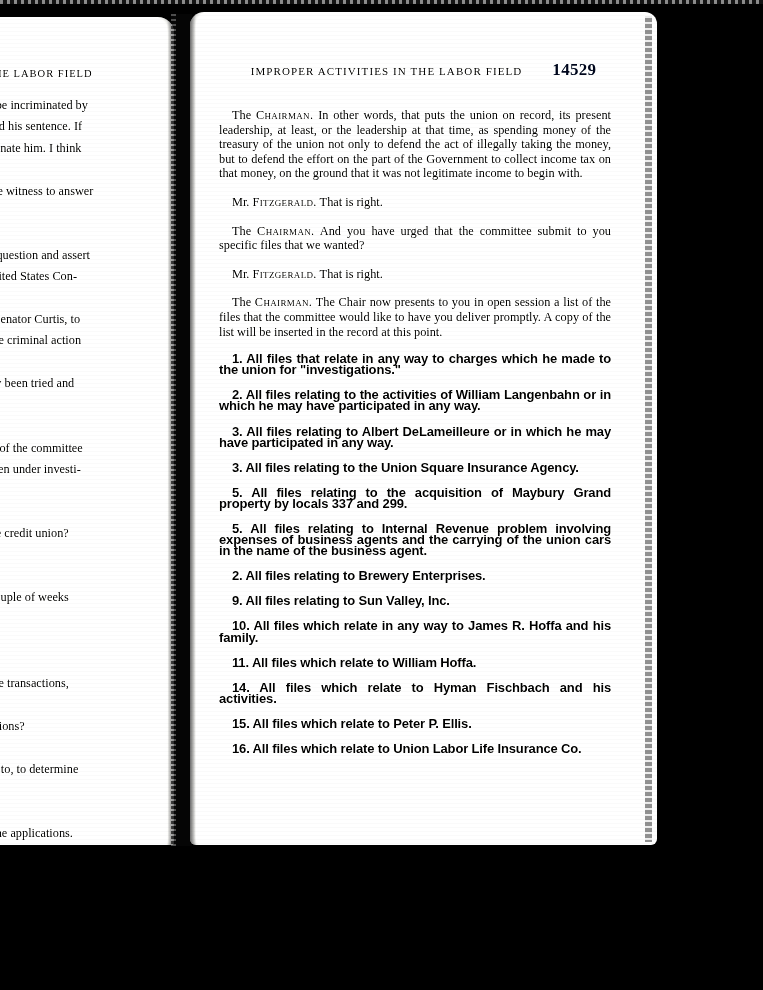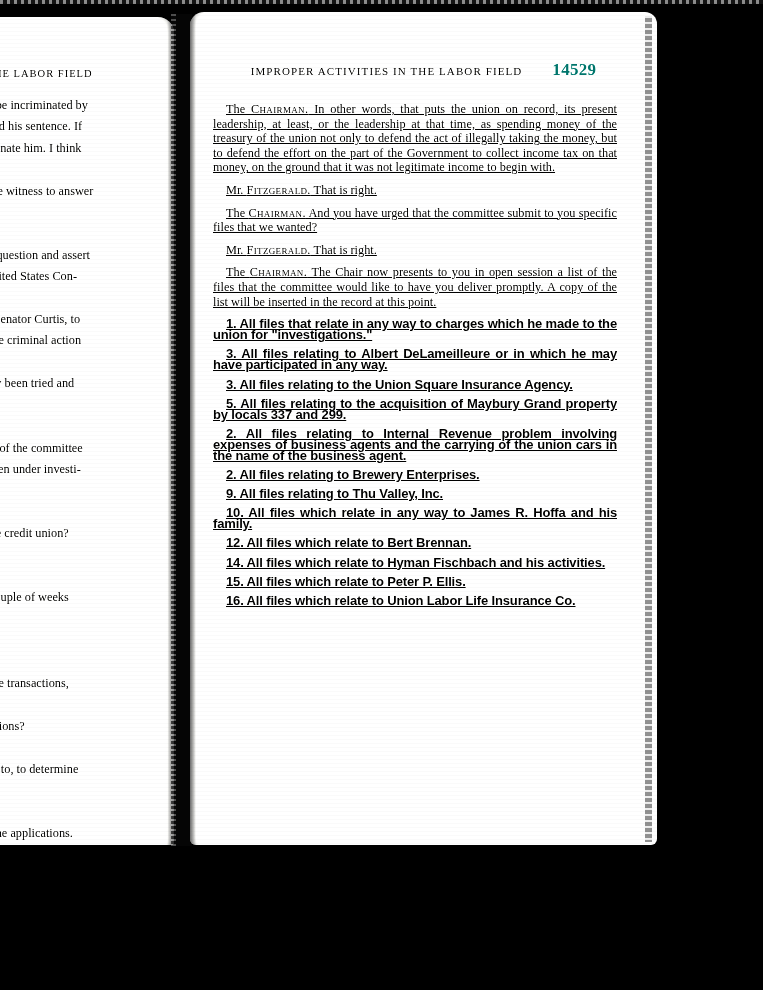--- a/index.html
+++ b/index.html
@@ -123,21 +123,21 @@
   #page-right .head-title {
     font-size: 11px;
     font-variant: small-caps;
     letter-spacing: 1.1px;
     color: #0d0d0d;
   }
   #page-right .folio {
     font-size: 17px;
     font-weight: 700;
     letter-spacing: .3px;
-    color: #0f766e;
+    color: #0f172a;
   }
 
   #page-left .head-title {
     position: absolute;
     top: 51px;
     left: 2px;
     font-size: 10.5px;
     font-variant: small-caps;
     letter-spacing: 1px;
     color: #0d0d0d;
@@ -149,23 +149,22 @@
     text-align: justify;
   }
   #page-right .body-col {
     top: 82px;
     left: 15px;
     width: 420px;
     font-size: 12.3px;
     line-height: 14.6px;
   }
   #page-right p {
-    margin: 8px;
+    margin: 14px;
     text-indent: 13px;
-    text-decoration: underline;
   }
   #page-right p.noindent { text-indent: 0; }
 
   
   #page-left .body-col {
     top: 78px;
     left: -40px;
     width: 225px;
     font-size: 12.3px;
     line-height: 21.4px;
@@ -281,28 +280,29 @@
           <p></p>
           <p>Mr. <span class="smallcaps">Fitzgerald.</span> That is right.</p>
           <p>The <span class="smallcaps">Chairman.</span> And you have urged that the committee submit to you specific files that we wanted?</p>
           <p>Mr. <span class="smallcaps">Fitzgerald.</span> That is right.</p>
           <p>The <span class="smallcaps">Chairman.</span> The Chair now presents to you in open session a list of the files that the committee would like to have you deliver promptly.  A copy of the list will be inserted in the record at this point.</p>
           <p></p>
           <p></p>
         </div>
       <div class="exhibit-list" id="exhibit-list">
           <p class="item">1. All files that relate in any way to charges which he made to the union for "investigations."</p>
+          <p class="item">2. All files relating to the activities of William Langenbahn or in which he may have participated in any way.</p>
           <p class="item">3. All files relating to Albert DeLameilleure or in which he may have participated in any way.</p>
           <p class="item">3. All files relating to the Union Square Insurance Agency.</p>
           <p class="item">5. All files relating to the acquisition of Maybury Grand property by locals 337 and 299.</p>
-          <p class="item">2. All files relating to Internal Revenue problem involving expenses of business agents and the carrying of the union cars in the name of the business agent.</p>
+          <p class="item">5. All files relating to Internal Revenue problem involving expenses of business agents and the carrying of the union cars in the name of the business agent.</p>
           <p class="item">2. All files relating to Brewery Enterprises.</p>
-          <p class="item">9. All files relating to Thu Valley, Inc.</p>
+          <p class="item">9. All files relating to Sun Valley, Inc.</p>
           <p class="item">10. All files which relate in any way to James R. Hoffa and his family.</p>
-          <p class="item">12. All files which relate to Bert Brennan.</p>
+          <p class="item">11. All files which relate to William Hoffa.</p>
           <p class="item">14. All files which relate to Hyman Fischbach and his activities.</p>
           <p class="item">15. All files which relate to Peter P. Ellis.</p>
           <p class="item">16. All files which relate to Union Labor Life Insurance Co.</p>
         </div>
     </div>
 
   </div>
 
   <div class="edge-speckle-right"></div>
   <div class="grain"></div>

